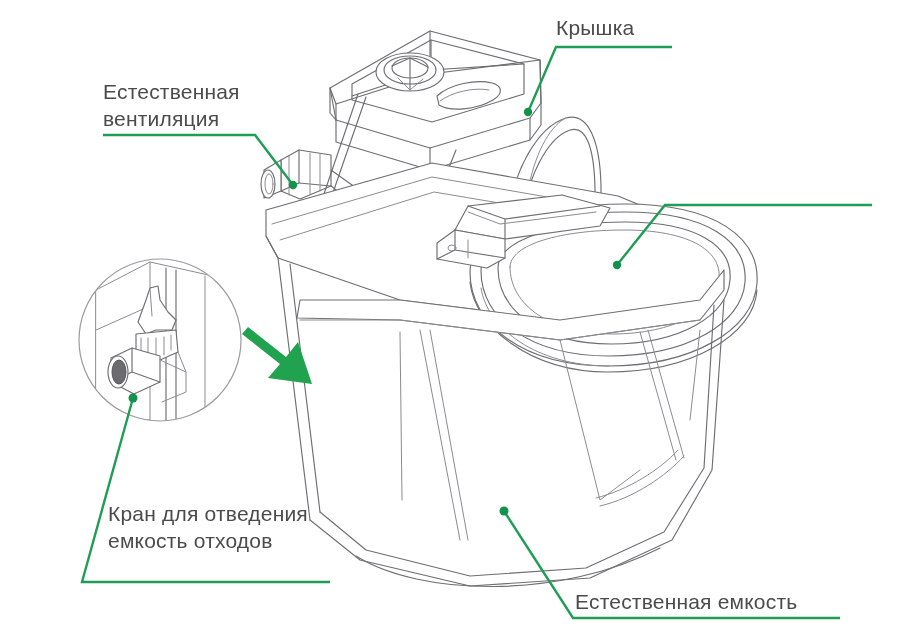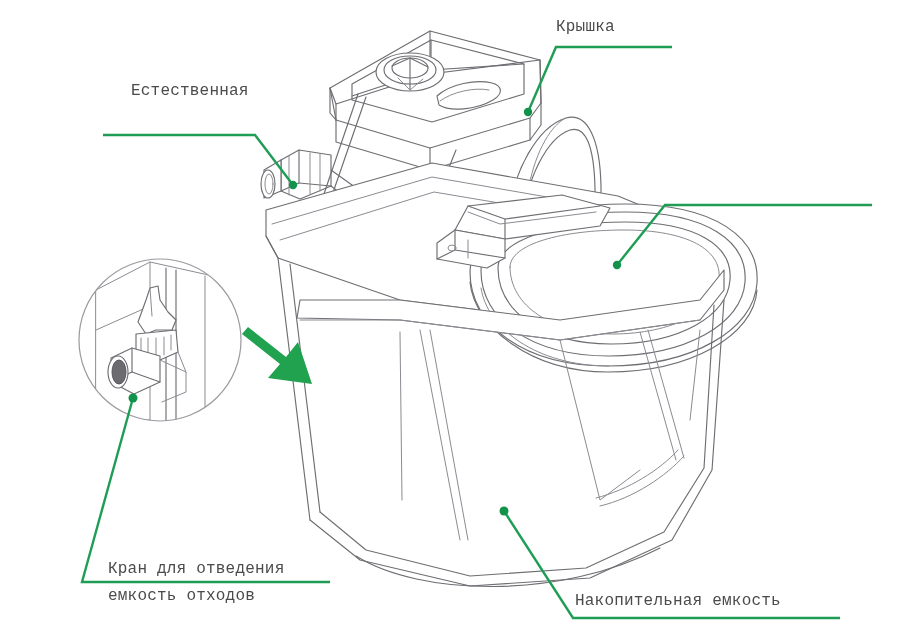--- a/index.html
+++ b/index.html
@@ -21,48 +21,47 @@
   #diagram-svg {
     position: absolute;
     left: 0;
     top: 0;
     width: 910px;
     height: 640px;
     display: block;
   }
   .callout-label {
     position: absolute;
-    font-family: Liberation Mono, monospace;
+    font-family: Liberation Sans, sans-serif;
     color: #4b4b4b;
-    font-size: 16px;
+    font-size: 21px;
     line-height: 27px;
     letter-spacing: 0.2px;
     white-space: nowrap;
     font-weight: 400;
   }
   .callout-label.two-line {
     white-space: normal;
   }
   #label-ventilation {
     left: 103px;
     top: 78px;
     width: 220px;
-    margin-left: 28px;
   }
   #label-lid {
     left: 556px;
     top: 14px;
   }
   #label-seat {
     left: 678px;
     top: 170px;
   }
   #label-valve {
     left: 108px;
-    top: 556px;
+    top: 500px;
     width: 260px;
   }
   #label-tank {
     left: 575px;
     top: 588px;
   }
 </style>
 </head>
 <body>
 
@@ -272,25 +271,26 @@
       <g>
         <path class="lead" d="M840 618 L573 618 L504 511"></path>
         <circle class="dot" cx="504" cy="511" r="4.5"></circle>
       </g>
     </g>
 
   </svg>
 
   <div class="callout-label two-line" id="label-ventilation">
     <div>Естественная</div>
+    <div>вентиляция</div>
   </div>
 
   <div class="callout-label" id="label-lid">Крышка</div>
 
 
   <div class="callout-label two-line" id="label-valve">
     <div>Кран для отведения</div>
     <div>емкость отходов</div>
   </div>
 
-  <div class="callout-label" id="label-tank">Накопительная емкость</div>
+  <div class="callout-label" id="label-tank">Естественная емкость</div>
 
 </div>
 
 </body></html>

